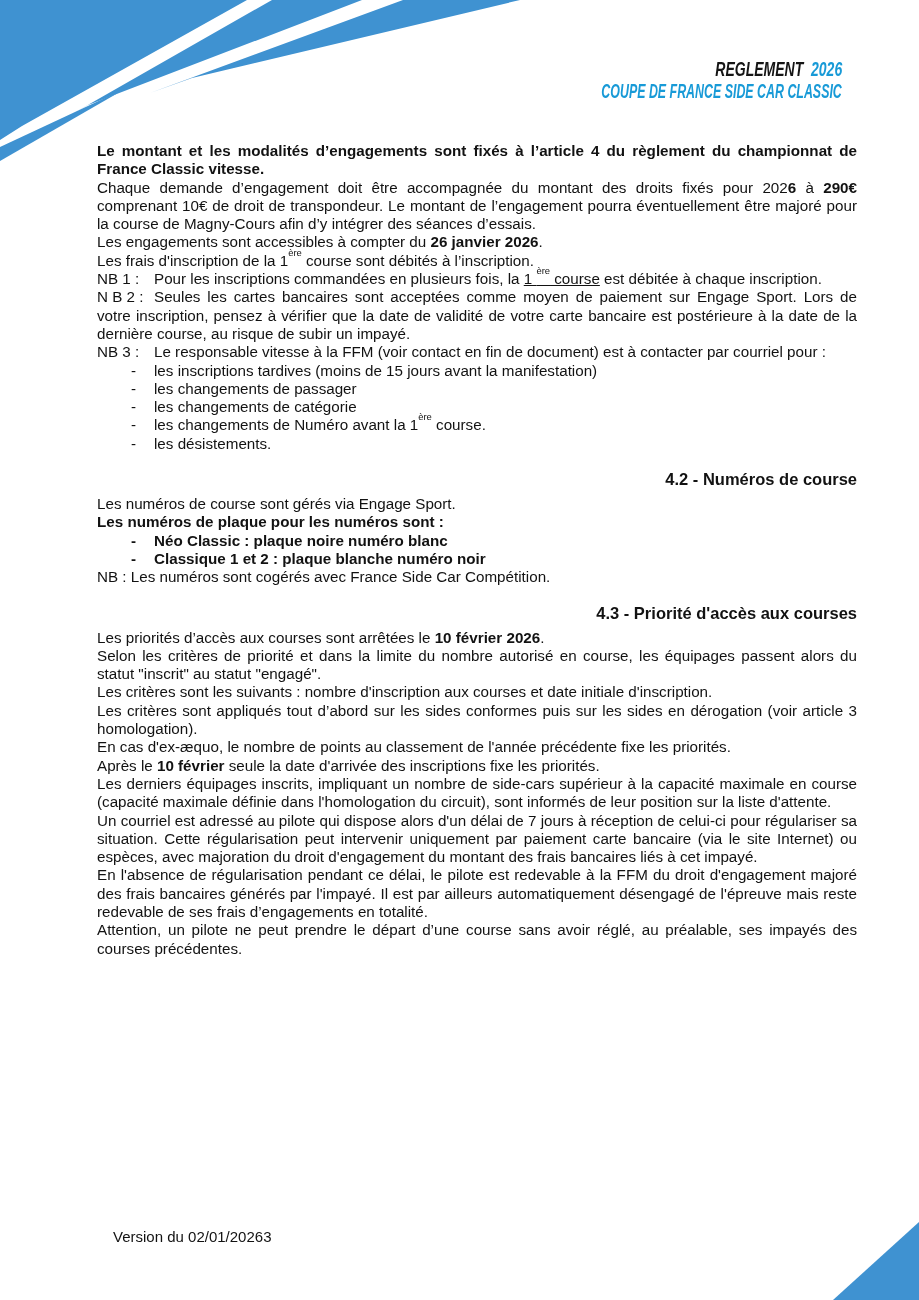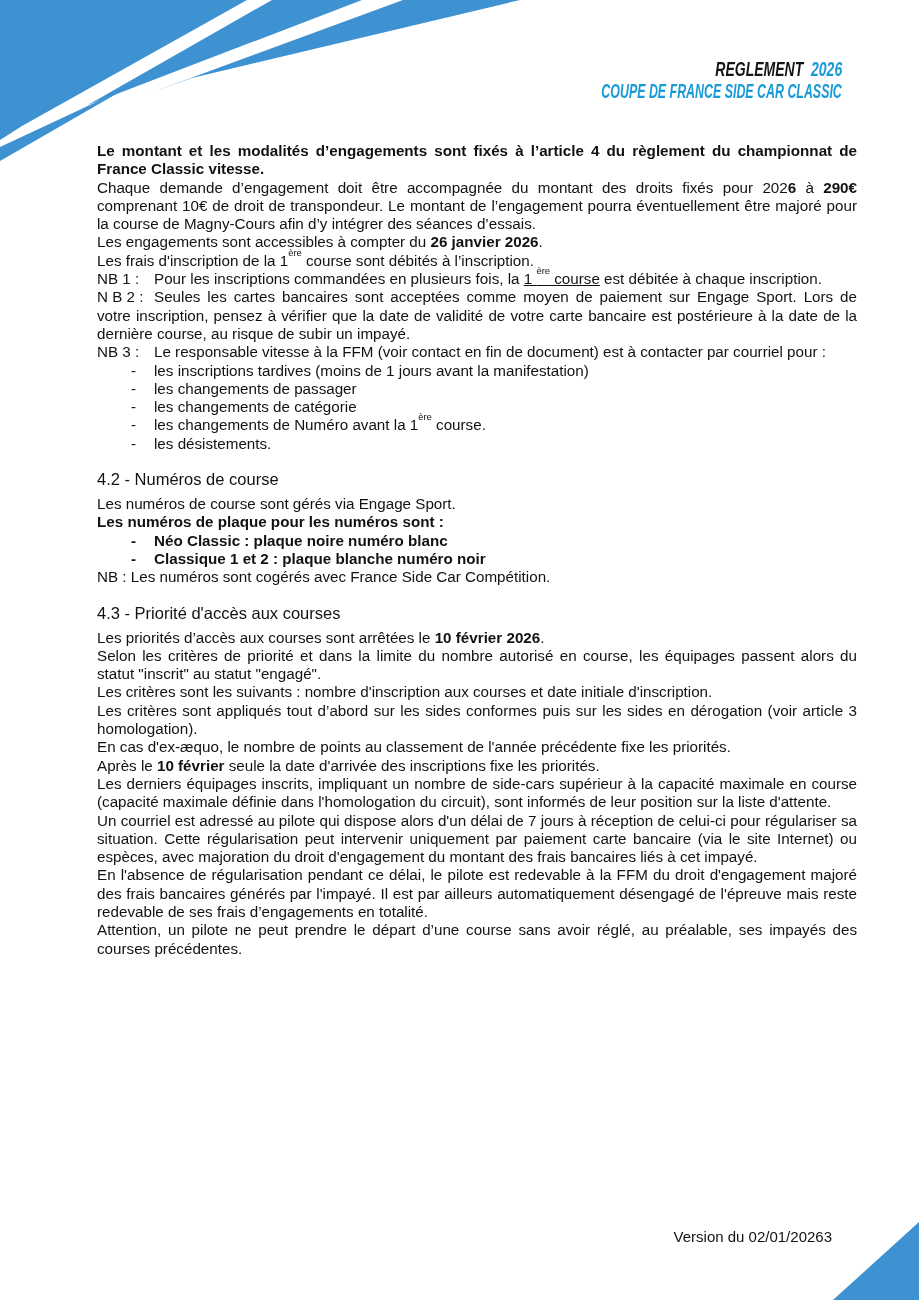--- a/index.html
+++ b/index.html
@@ -28,26 +28,26 @@
   .bold { font-weight:bold; }
   .ital { }
   .gap { margin-top:15px; }
   .nb-label { display:inline-block; width:57px; }
   .li { padding-left:57px; }
   .li .dash { display:inline-block; width:23px; margin-left:-23px; }
   sup { font-size:62%; position:relative; top:-0.42em; line-height:0; }
   .u { text-decoration:underline; }
   h2 {
     margin:16px 0 6px 0; font-size:16.5px; line-height:20px;
-    font-weight:normal; color:#121212; text-align:left;
+    font-weight:bold; color:#121212; text-align:right;
   }
   
   .footer {
     position:absolute; top:1228px; left:113px; right:87px;
-    font-size:15px; line-height:18px; display:flex; justify-content:flex-end;
+    font-size:15px; line-height:18px; display:flex; justify-content:flex-start;
   }
 </style>
 </head>
 <body>
 
 <div class="page">
 
   <svg class="deco-top" width="919" height="165" viewBox="0 0 919 165">
     <polygon points="0,0 247,0 22,126 0,140" fill="#3F92D1"></polygon>
     <polygon points="272,0 362,0 88,105 58,122" fill="#3F92D1"></polygon>
@@ -69,21 +69,21 @@
     <p class="gap"><span>Les engagements sont accessibles à compter du </span><b>26 janvier 2026</b><span>.</span></p>
 
     <p class="gap"><span>Les frais d'inscription de la 1</span><sup>ère</sup><span> course sont débités à l’inscription.</span></p>
 
     <p class="gap ital"><span class="nb-label">NB 1 :</span><span>Pour les inscriptions commandées en plusieurs fois, la </span><span class="u"><span>1 </span><sup>ère</sup><span> course</span></span><span> est débitée à chaque inscription.</span></p>
 
     <p class="ital"><span class="nb-label">N B 2 :</span><span>Seules les cartes bancaires sont acceptées comme moyen de paiement sur Engage Sport. Lors de votre inscription, pensez à vérifier que la date de validité de votre carte bancaire est postérieure à la date de la dernière course, au risque de subir un impayé.</span></p>
 
     <p class="ital"><span class="nb-label">NB 3 :</span><span>Le responsable vitesse à la FFM (voir contact en fin de document) est à contacter par courriel pour :</span></p>
 
-    <div class="li ital"><span class="dash">-</span><span>les inscriptions tardives (moins de 1 jours avant la manifestation)</span></div>
+    <div class="li ital"><span class="dash">-</span><span>les inscriptions tardives (moins de 15 jours avant la manifestation)</span></div>
     <div class="li ital"><span class="dash">-</span><span>les changements de passager</span></div>
     <div class="li ital"><span class="dash">-</span><span>les changements de catégorie</span></div>
     <div class="li ital"><span class="dash">-</span><span><span>les changements de Numéro avant la 1</span><sup>ère</sup><span> course.</span></span></div>
     <div class="li ital"><span class="dash">-</span><span>les désistements.</span></div>
 
     <h2>4.2 - Numéros de course</h2>
     <p>Les numéros de course sont gérés via Engage Sport.</p>
     <p class="bold">Les numéros de plaque pour les numéros sont :</p>
     <div class="li bold"><span class="dash">-</span><span>Néo Classic : plaque noire numéro blanc</span></div>
     <div class="li bold"><span class="dash">-</span><span>Classique 1 et 2 : plaque blanche numéro noir</span></div>

